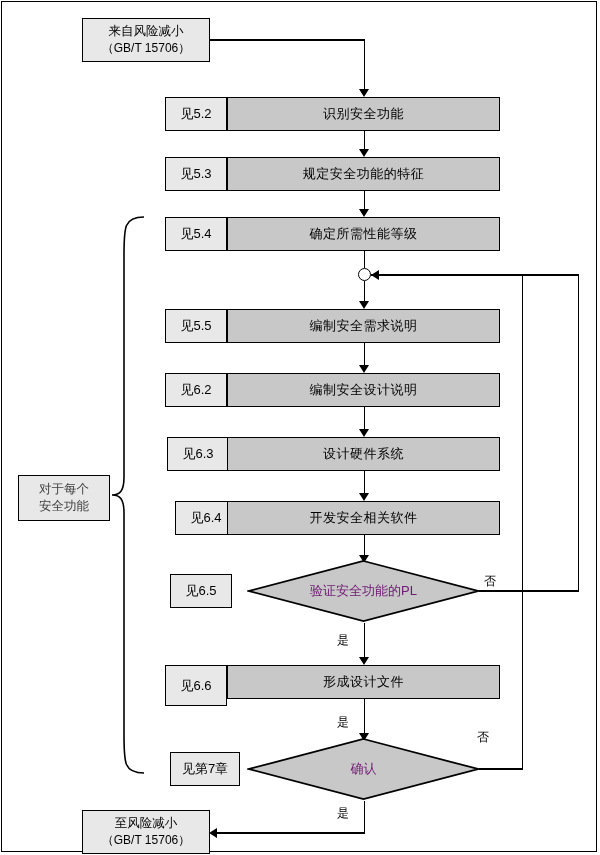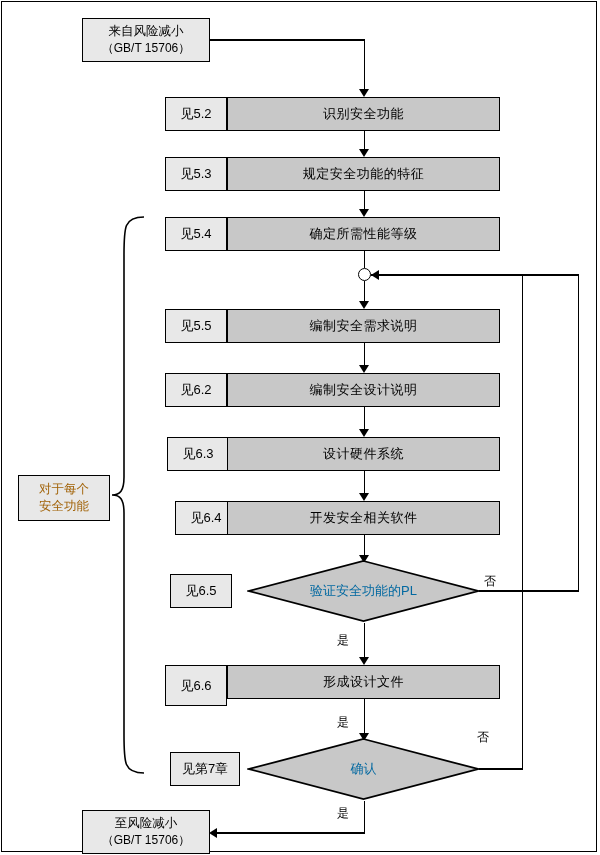--- a/index.html
+++ b/index.html
@@ -40,21 +40,21 @@
     flex-direction:column;
     font-size:12.5px;color:#000;
     line-height:1.35;
   }
   .plain .ln2{font-size:12px;}
   .diamond-wrap{position:absolute;}
   .diamond-wrap svg{display:block;}
   .diamond-label{
     position:absolute;left:0;top:0;width:100%;height:100%;
     display:flex;align-items:center;justify-content:center;
-    font-size:13px;color:#0369a1;
+    font-size:13px;color:#701a75;
   }
   .line{position:absolute;background:#000;}
   .h{height:1.5px;}
   .v{width:1.5px;}
   .arrow{
     position:absolute;width:0;height:0;
   }
   .arrow-down{
     border-left:5px solid transparent;
     border-right:5px solid transparent;
@@ -70,21 +70,21 @@
   }
   .circle{
     position:absolute;width:13px;height:13px;border-radius:50%;
     border:1.5px solid #000;background:#fff;box-sizing:border-box;
   }
   .bracket{position:absolute;}
   .sidelabel{
     position:absolute;background:#e8e8e8;border:1.5px solid #000;
     box-sizing:border-box;display:flex;flex-direction:column;
     align-items:center;justify-content:center;
-    font-size:12.5px;line-height:1.4;color:#a16207;
+    font-size:12.5px;line-height:1.4;color:#404040;
   }
 </style>
 </head>
 <body>
 
 <div class="frame">
 
   <div class="plain" style="left:80px;top:16px;width:128px;height:44px;">
     <span>来自风险减小</span>
     <span class="ln2">（GB/T  15706）</span>

